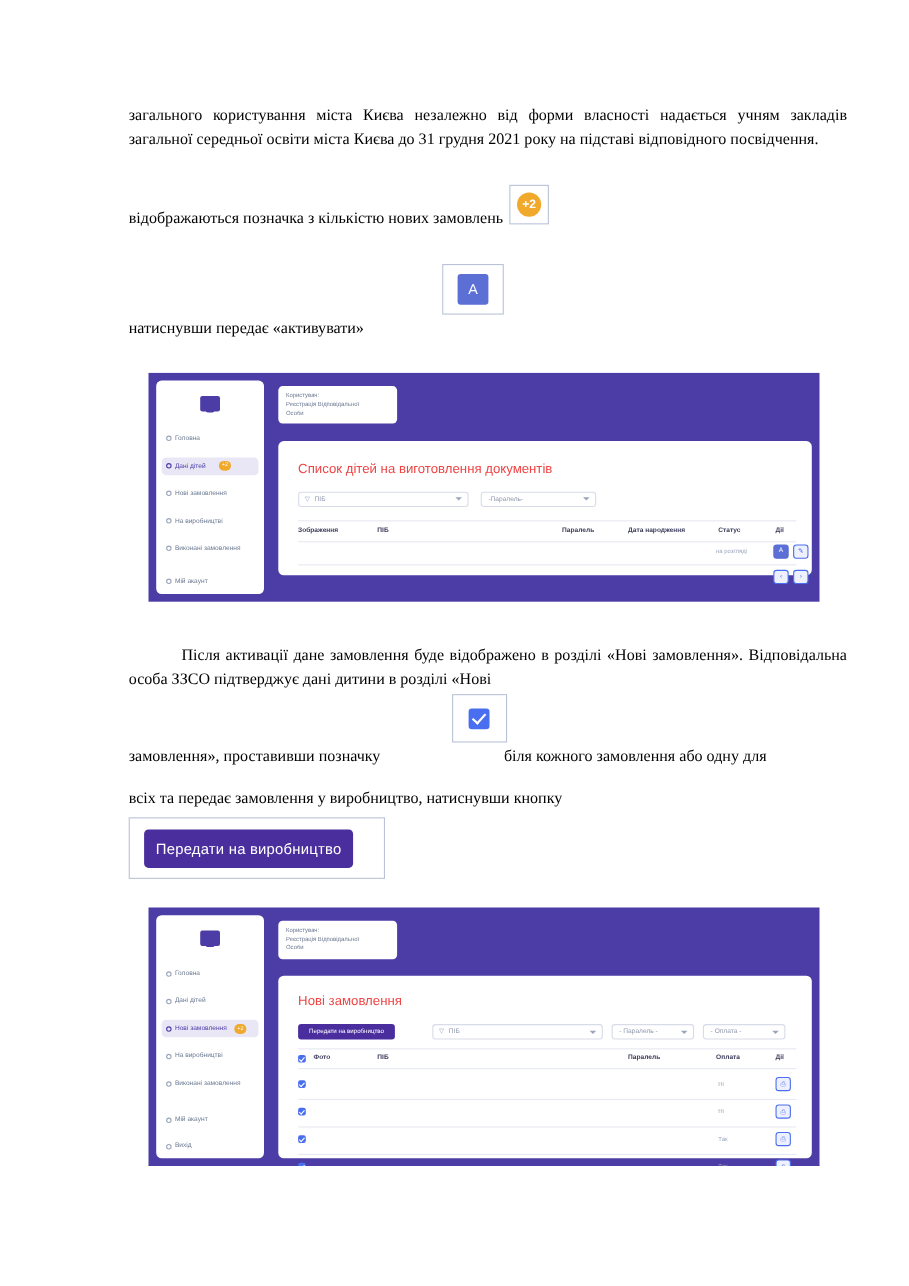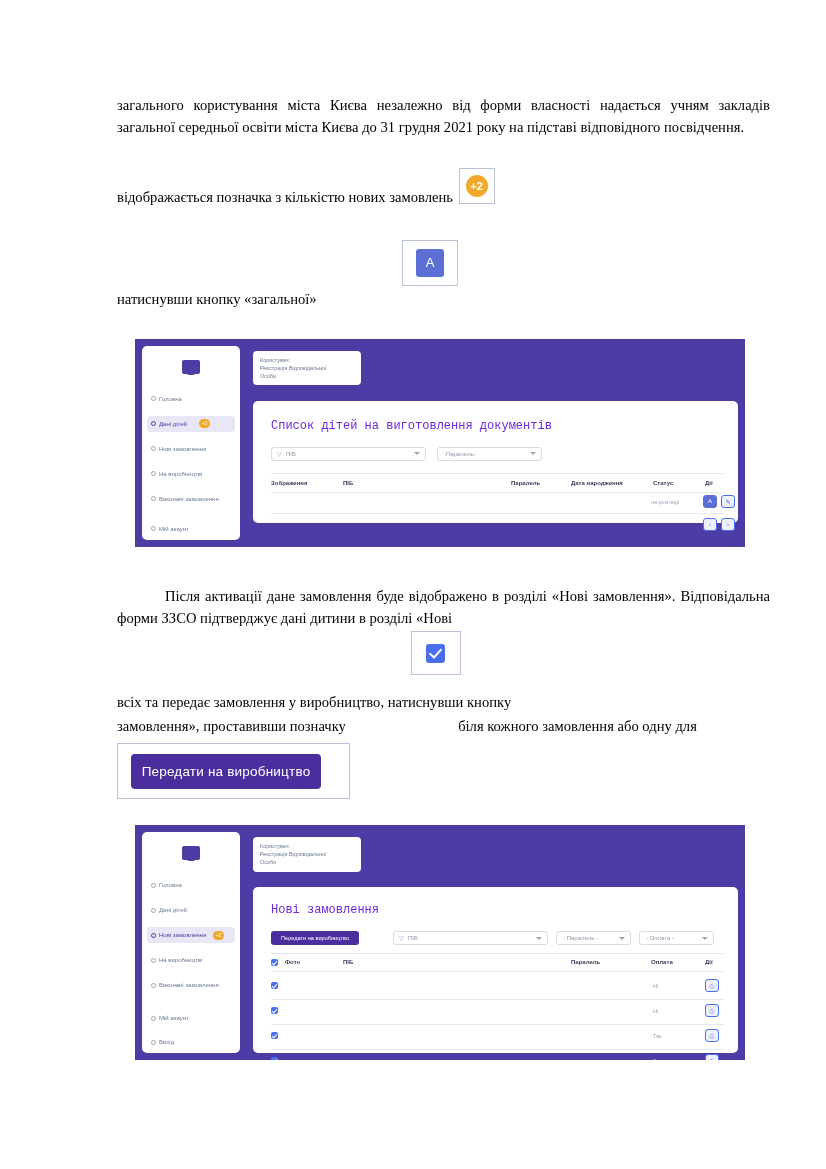--- a/index.html
+++ b/index.html
@@ -234,22 +234,22 @@
     line-height: 1.5;
     box-sizing: border-box;
   }
   .panel {
     position: absolute;
     background: #fff;
     border-radius: 5px;
   }
   .panel-title {
     position: absolute;
-    font-family: Liberation Mono, monospace;
-    color: #6d28d9;
+    font-family: Liberation Sans, sans-serif;
+    color: #ef4444;
   }
   .ctrl {
     position: absolute;
     border: 1px solid #d7dce8;
     border-radius: 3px;
     background: #fff;
     font-family: "Liberation Sans", sans-serif;
     font-size: 6px;
     color: #8d97ab;
     box-sizing: border-box;
@@ -352,36 +352,36 @@
   <div class="content">
 
     <p class="para">загального користування міста Києва незалежно від форми власності надається учням закладів загальної середньої освіти міста Києва до 31 грудня 2021 року на підставі відповідного посвідчення.</p>
 
     <div class="spacer-sm"></div>
 
 
     <div style="height:14px"></div>
 
     <p class="para">
-      <span>відображається позначка з кількістю нових замовлень</span>
+      <span>відображаються позначка з кількістю нових замовлень</span>
       <span class="inline-badge-wrap">
         <span class="badge-box"></span>
         <span class="badge-circle">+2</span>
       </span>
     </p>
 
     <div class="spacer-md"></div>
 
 
     <div class="abtn-wrap">
       <span class="abtn-frame"></span>
       <span class="abtn">А</span>
     </div>
 
-    <p class="para" style="margin-top:2px">натиснувши кнопку «загальної»</p>
+    <p class="para" style="margin-top:2px">натиснувши передає «активувати»</p>
 
     <div style="height:28px"></div>
 
     <div class="shot" style="width:610px;height:208px;margin-left:18px;">
       <div class="sidebar">
         <div class="sb-logo"></div>
 
         <div class="sb-item" style="top:45px">
           <span class="dot"></span>
           <span>Головна</span>
@@ -465,34 +465,34 @@
           <span>‹</span>
         </div>
         <div class="minibtn light" style="left:468px;top:117px;width:14px;height:13px;">
           <span>›</span>
         </div>
       </div>
     </div>
 
     <div style="height:22px"></div>
 
-    <p class="para indent">Після активації дане замовлення буде відображено в розділі «Нові замовлення». Відповідальна форми ЗЗСО підтверджує дані дитини в розділі «Нові</p>
+    <p class="para indent">Після активації дане замовлення буде відображено в розділі «Нові замовлення». Відповідальна особа ЗЗСО підтверджує дані дитини в розділі «Нові</p>
 
     <div class="cbx-wrap">
       <span class="cbx-frame"></span>
       <span class="cbx"></span>
     </div>
-
-    <p class="para">всіх та передає замовлення у виробництво, натиснувши кнопку</p>
 
     <p class="para" style="margin-top:2px">
       <span>замовлення», проставивши позначку</span>
       <span style="display:inline-block;width:105px"></span>
       <span>біля кожного замовлення або одну для</span>
     </p>
+
+    <p class="para">всіх та передає замовлення у виробництво, натиснувши кнопку</p>
 
     <div class="pbtn-wrap">
       <span class="pbtn">Передати на виробництво</span>
     </div>
 
     <div style="height:26px"></div>
 
     <div class="shot" style="width:610px;height:235px;margin-left:18px;">
       <div class="sidebar">
         <div class="sb-logo"></div>

